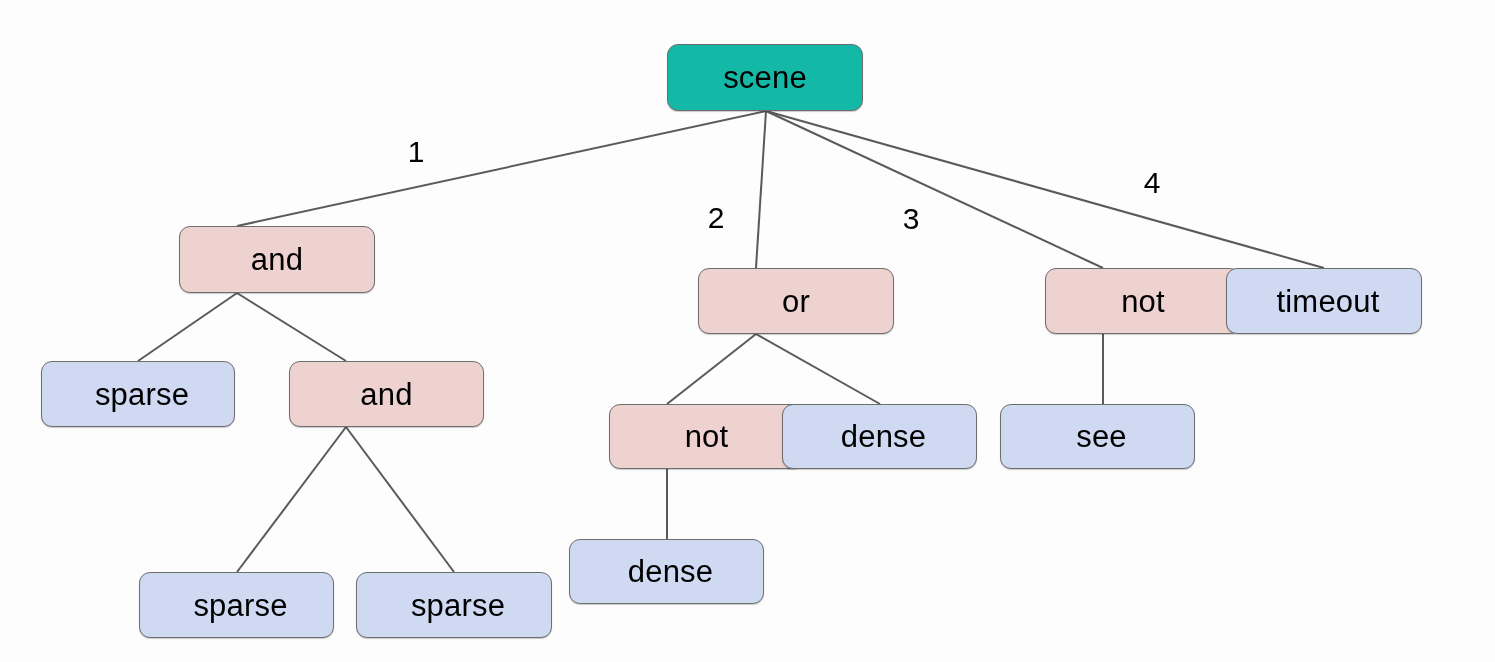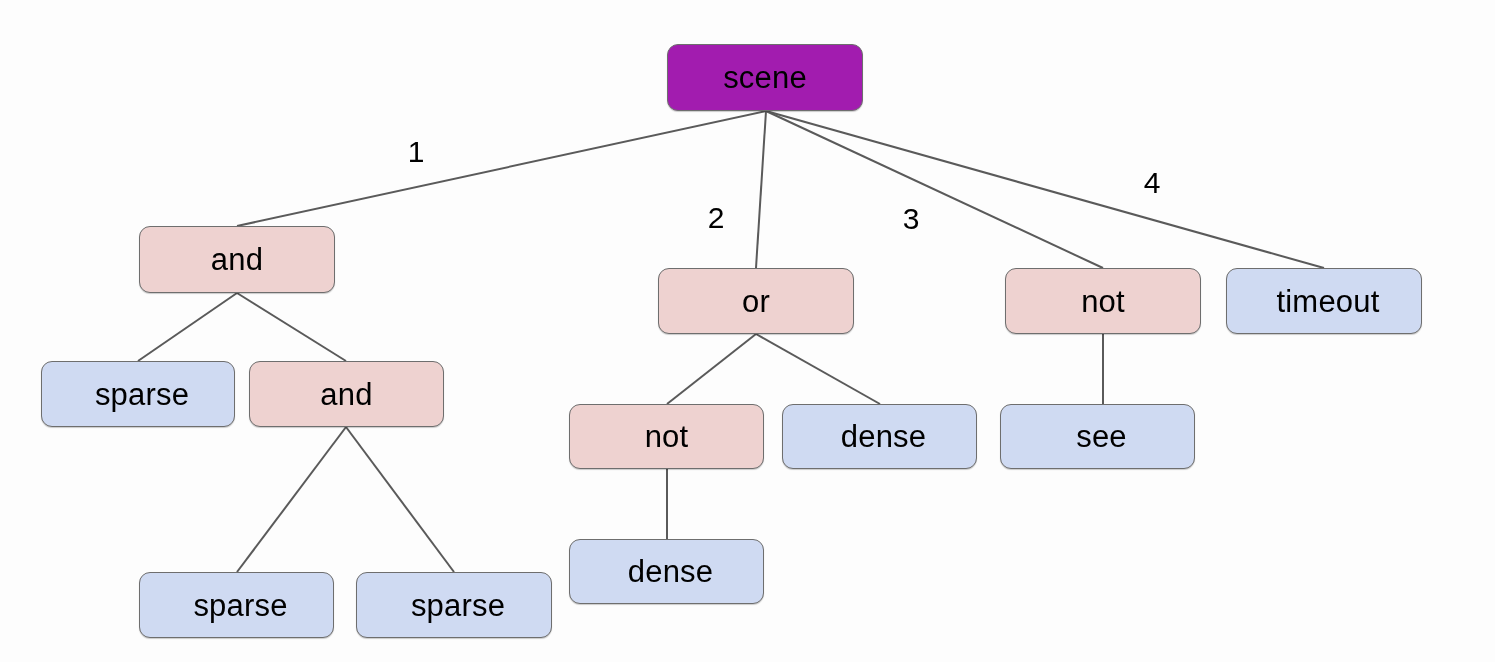--- a/index.html
+++ b/index.html
@@ -31,22 +31,22 @@
     display: flex;
     align-items: center;
     justify-content: center;
     color: #000000;
     font-size: 31px;
     line-height: 1;
     letter-spacing: 0.2px;
     box-shadow: 0 1px 1px rgba(0,0,0,0.20);
     white-space: nowrap;
   }
-  .node.root   { background: #a21caf; }
-  .node.op     { background: #eed2d0; }
+  .node.root   { background: #14b8a6; }
+  .node.op     { background: #eed2d0; margin-left: 40px; }
   .node.leaf   { background: #cfdaf2; padding-left: 8px; }
   .edge-label {
     position: absolute;
     color: #000000;
     font-size: 30px;
     line-height: 1;
     transform: translate(-50%, -50%);
     white-space: nowrap;
   }
 </style>

